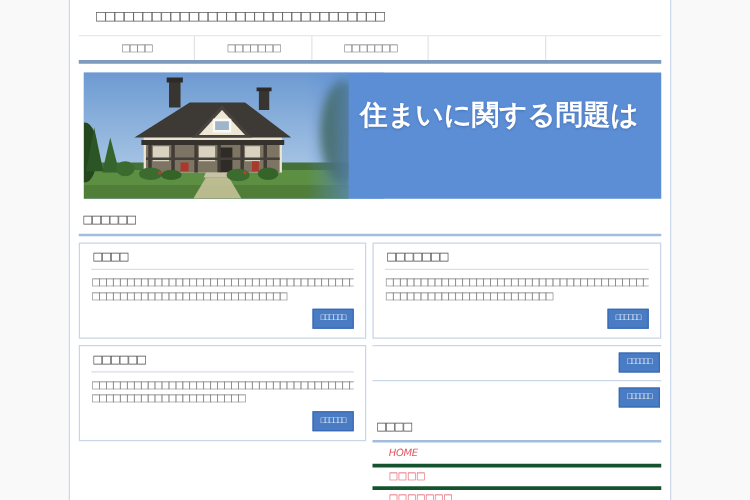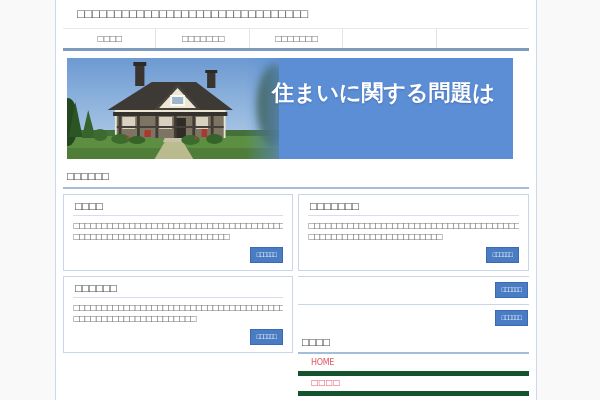--- a/index.html
+++ b/index.html
@@ -8,21 +8,21 @@
     background:#fff;border:1px solid #ccd9ea;border-top:none;box-sizing:border-box;
     padding:8px 7px 0 7px;}
   .site-title{margin:0 0 9px 13px;font-size:10px;font-weight:bold;color:#5a5a5a;
     letter-spacing:-2px;white-space:nowrap;overflow:hidden;}
   
   .nav{display:flex;height:19px;border-top:1px solid #e8e8e8;border-bottom:3px solid #7e9bbd;}
   .nav-cell{flex:1;display:flex;align-items:center;justify-content:center;
     font-size:8px;color:#7a7a7a;letter-spacing:-1.5px;border-left:1px solid #e3e3e3;cursor:pointer;}
   .nav-cell:first-child{border-left:none;}
   
-  .banner{margin:7px 16px 0 4px;height:101px;position:relative;background:#5c8ed6;overflow:hidden;}
+  .banner{margin:7px 0 0 4px;height:101px;position:relative;background:#5c8ed6;overflow:hidden;}
   .banner-photo{position:absolute;left:0;top:0;width:212px;height:101px;}
   .banner-photo svg{display:block;width:212px;height:101px;}
   .banner-fade{position:absolute;left:178px;top:0;width:62px;height:101px;
     background:linear-gradient(90deg,rgba(92,142,214,0),#5c8ed6 85%);}
   .banner-text{position:absolute;right:18px;top:20px;text-align:right;
     font-size:22px;font-weight:bold;color:#fff;line-height:29px;
     text-shadow:0 1px 2px rgba(10,30,80,.25);white-space:nowrap;}
   
   .section-head{margin:12px 0 0 0;padding:0 0 6px 3px;border-bottom:2px solid #a3bedc;
     font-size:9px;font-weight:bold;color:#4a4a4a;letter-spacing:-1.5px;}
@@ -38,21 +38,21 @@
   .btn{display:block;margin:5px 0 0 auto;width:max-content;background:#4a7cc4;
     border:1px solid #3a6ab5;color:#fff;font-size:7px;letter-spacing:-1px;
     padding:3px 6px;line-height:8px;cursor:pointer;}
   .more-row{border-top:1px solid #c9d6e8;padding:5px 1px 6px;display:flex;justify-content:flex-end;}
   .more-row:first-of-type{margin-top:1px;}
   
   .widget{margin-top:5px;}
   .widget-title{margin:0;padding:0 0 5px 3px;border-bottom:2px solid #a3bedc;
     font-size:9px;font-weight:bold;color:#4a4a4a;letter-spacing:-1.5px;}
   .menu-list{list-style:none;margin:2px 0 0;padding:0;}
-  .menu-list li{border-bottom:5px solid #14532d;}
+  .menu-list li{border-bottom:3px solid #14532d;font-style:italic;}
   .menu-list a{display:block;padding:3px 2px 4px 13px;font-size:8px;color:#e25563;
     text-decoration:none;line-height:8px;letter-spacing:-0.3px;cursor:pointer;}
 </style>
 </head>
 <body>
 
 <div class="wrapper">
 
   <h1 class="site-title">□□□□□□□□□□□□□□□□□□□□□□□□□□□□□□□</h1>
 

